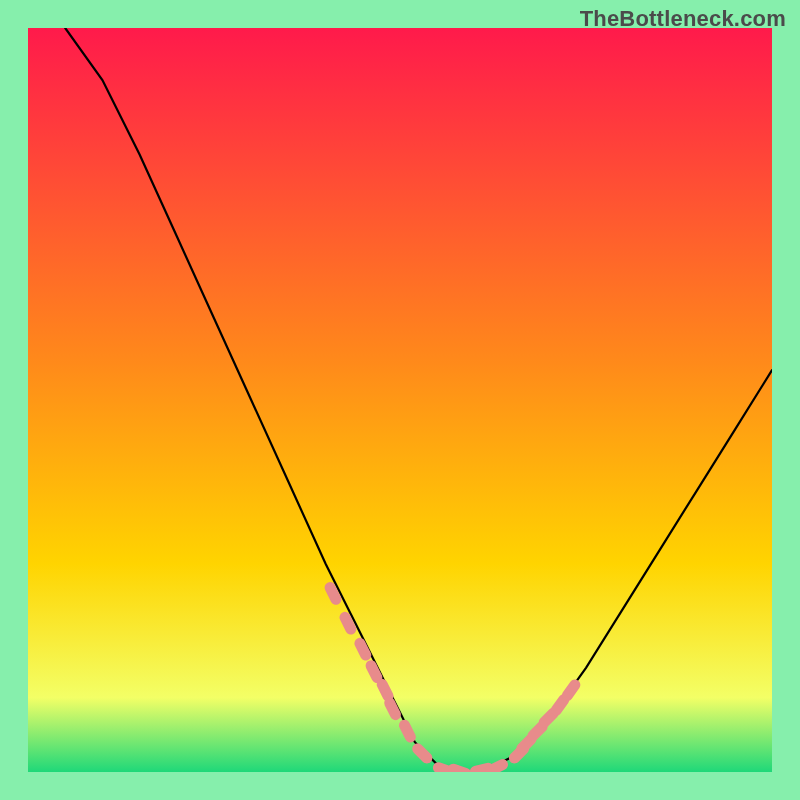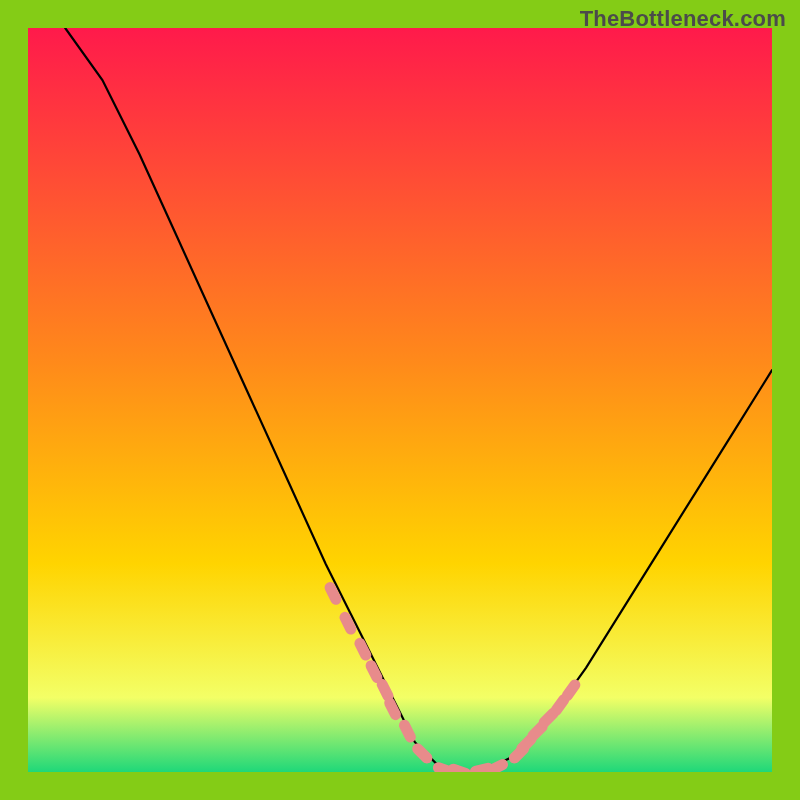--- a/index.html
+++ b/index.html
@@ -8,21 +8,21 @@
     width: 800px;
     height: 800px;
     background: #000;
     overflow: hidden;
     font-family: Arial, Helvetica, sans-serif;
   }
   .frame {
     position: relative;
     width: 800px;
     height: 800px;
-    background: #84cc16;
+    background: #86efac;
   }
   .watermark {
     position: absolute;
     top: 6px;
     right: 14px;
     font-size: 22px;
     font-weight: 600;
     color: #4b4b4b;
     letter-spacing: 0.2px;
     z-index: 10;

